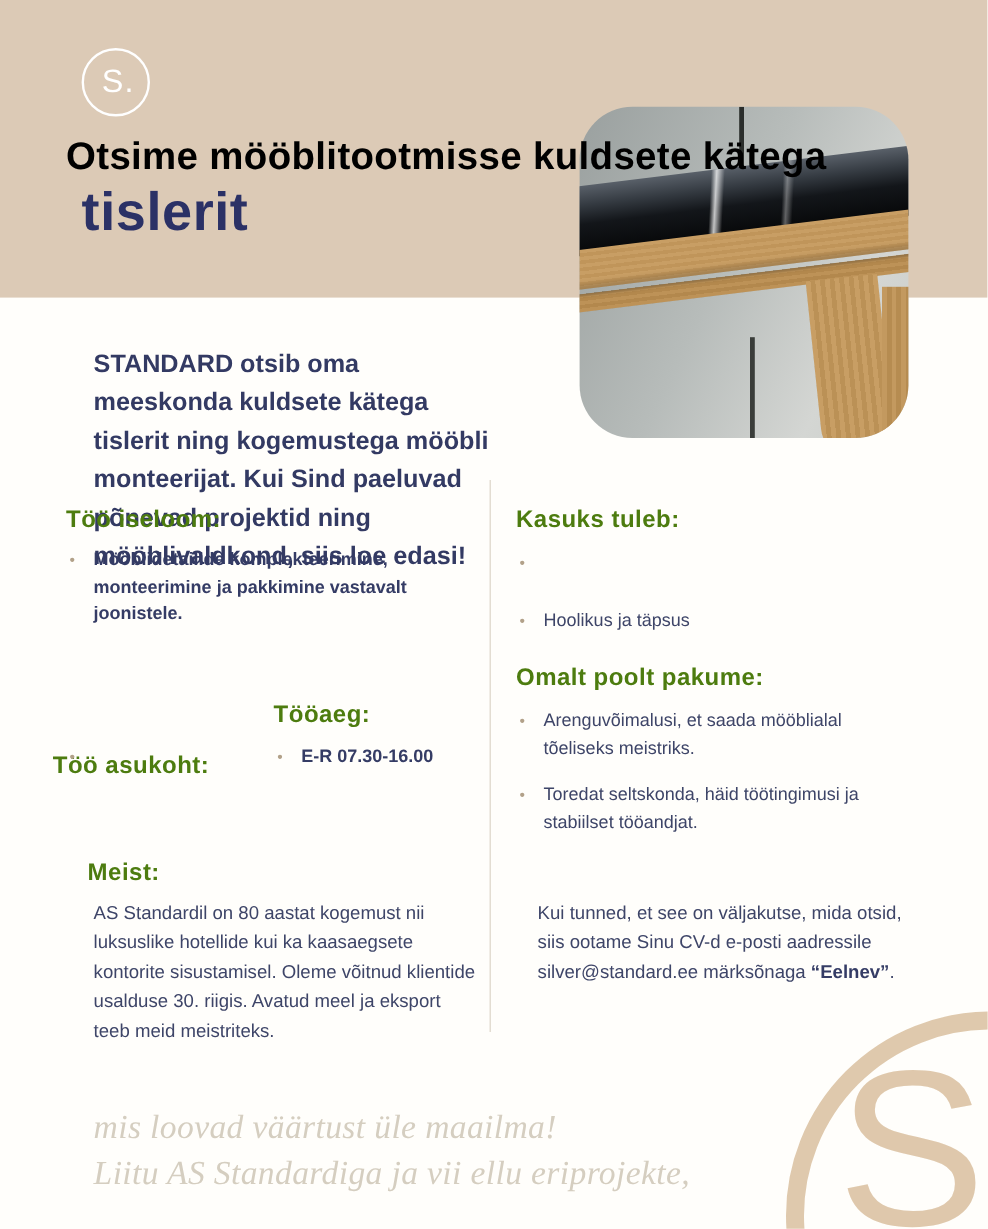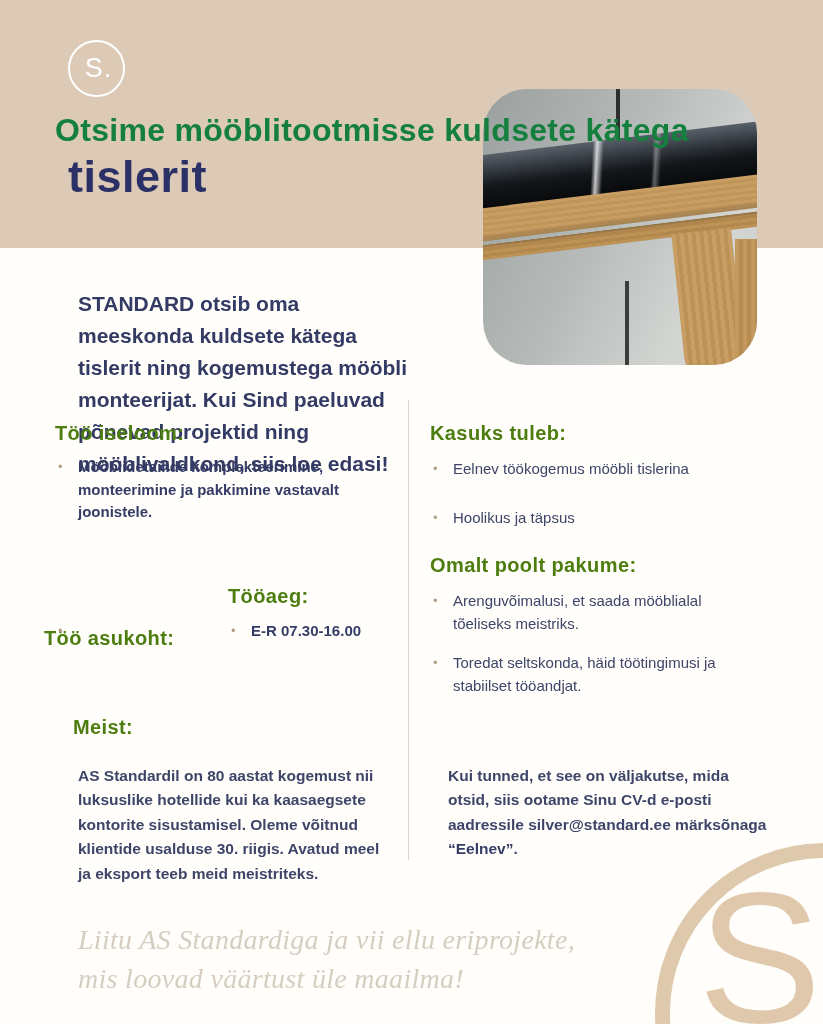--- a/index.html
+++ b/index.html
@@ -18,21 +18,21 @@
   }
   .logo-circle{
     left:68px;top:40px;width:57px;height:57px;
     border:2.5px solid #ffffff;border-radius:50%;
     display:flex;align-items:center;justify-content:center;
     color:#ffffff;font-size:27px;font-weight:400;letter-spacing:1px;
     padding-left:4px;box-sizing:border-box;
   }
   .headline-1{
     left:55px;top:112px;width:760px;
-    color:#15803d;font-size:32px;font-weight:700;letter-spacing:.3px;
+    color:#000000;font-size:32px;font-weight:700;letter-spacing:.3px;
     z-index:5;
   }
   .headline-2{
     left:68px;top:151px;
     color:#2b3166;font-size:45px;font-weight:700;letter-spacing:.5px;
     z-index:5;
   }
 
   
   .photo{
@@ -92,21 +92,21 @@
     flex:0 0 20px;
   }
   .bullet-text{color:#3e4568;font-size:15px;line-height:1.5;}
   .bold .bullet-text{font-weight:700;color:#353c65;}
 
   .divider{
     left:408px;top:400px;width:1px;height:460px;background:#ddd5c8;
   }
 
   .about-body,.contact-body{
-    color:#3e4568;font-size:15.5px;font-weight:700;line-height:1.58;margin-top:14px;
+    color:#3e4568;font-size:15.5px;font-weight:400;line-height:1.58;
   }
   .contact-body b{color:#353c65;}
 
   
   .tagline{
     left:78px;top:920px;width:560px;
     font-family:"Liberation Serif", serif;font-style:italic;
     color:#d5cec0;font-size:28px;line-height:1.4;letter-spacing:.3px;
   }
   .watermark-circle{
@@ -164,21 +164,20 @@
   <span class="bullet-dot">•</span>
   <span class="bullet-text">E-R 07.30-16.00</span>
 </div>
 
 <div class="abs sec-heading" style="left:73px;top:716px;">Meist:</div>
 <div class="abs about-body" style="left:78px;top:750px;width:318px;">AS Standardil on 80 aastat kogemust nii luksuslike hotellide kui ka kaasaegsete kontorite sisustamisel. Oleme võitnud klientide usalduse 30. riigis. Avatud meel ja eksport teeb meid meistriteks.</div>
 
 <div class="abs sec-heading" style="left:430px;top:422px;">Kasuks tuleb:</div>
 <div class="abs bullet-row" style="left:433px;top:458px;width:340px;">
   <span class="bullet-dot">•</span>
-  <span class="bullet-text">Eelnev töökogemus mööbli tislerina</span>
 </div>
 <div class="abs bullet-row" style="left:433px;top:507px;width:340px;">
   <span class="bullet-dot">•</span>
   <span class="bullet-text">Hoolikus ja täpsus</span>
 </div>
 
 <div class="abs sec-heading" style="left:430px;top:554px;">Omalt poolt pakume:</div>
 <div class="abs bullet-row" style="left:433px;top:590px;width:330px;">
   <span class="bullet-dot">•</span>
   <span class="bullet-text">Arenguvõimalusi, et saada mööblialal tõeliseks meistriks.</span>
@@ -186,18 +185,18 @@
 <div class="abs bullet-row" style="left:433px;top:652px;width:340px;">
   <span class="bullet-dot">•</span>
   <span class="bullet-text">Toredat seltskonda, häid töötingimusi ja stabiilset tööandjat.</span>
 </div>
 
 <div class="abs contact-body" style="left:448px;top:750px;width:320px;">
   <span>Kui tunned, et see on väljakutse, mida otsid, siis ootame Sinu CV-d e-posti aadressile </span><span>silver@standard.ee</span><span> märksõnaga </span><b>“Eelnev”</b><span>.</span>
 </div>
 
 <div class="abs tagline">
+  <div>mis loovad väärtust üle maailma!</div>
   <div>Liitu AS Standardiga ja vii ellu eriprojekte,</div>
-  <div>mis loovad väärtust üle maailma!</div>
 </div>
 
 <div class="abs watermark-circle"></div>
 <div class="abs watermark-s">S.</div>
 
 </body></html>

